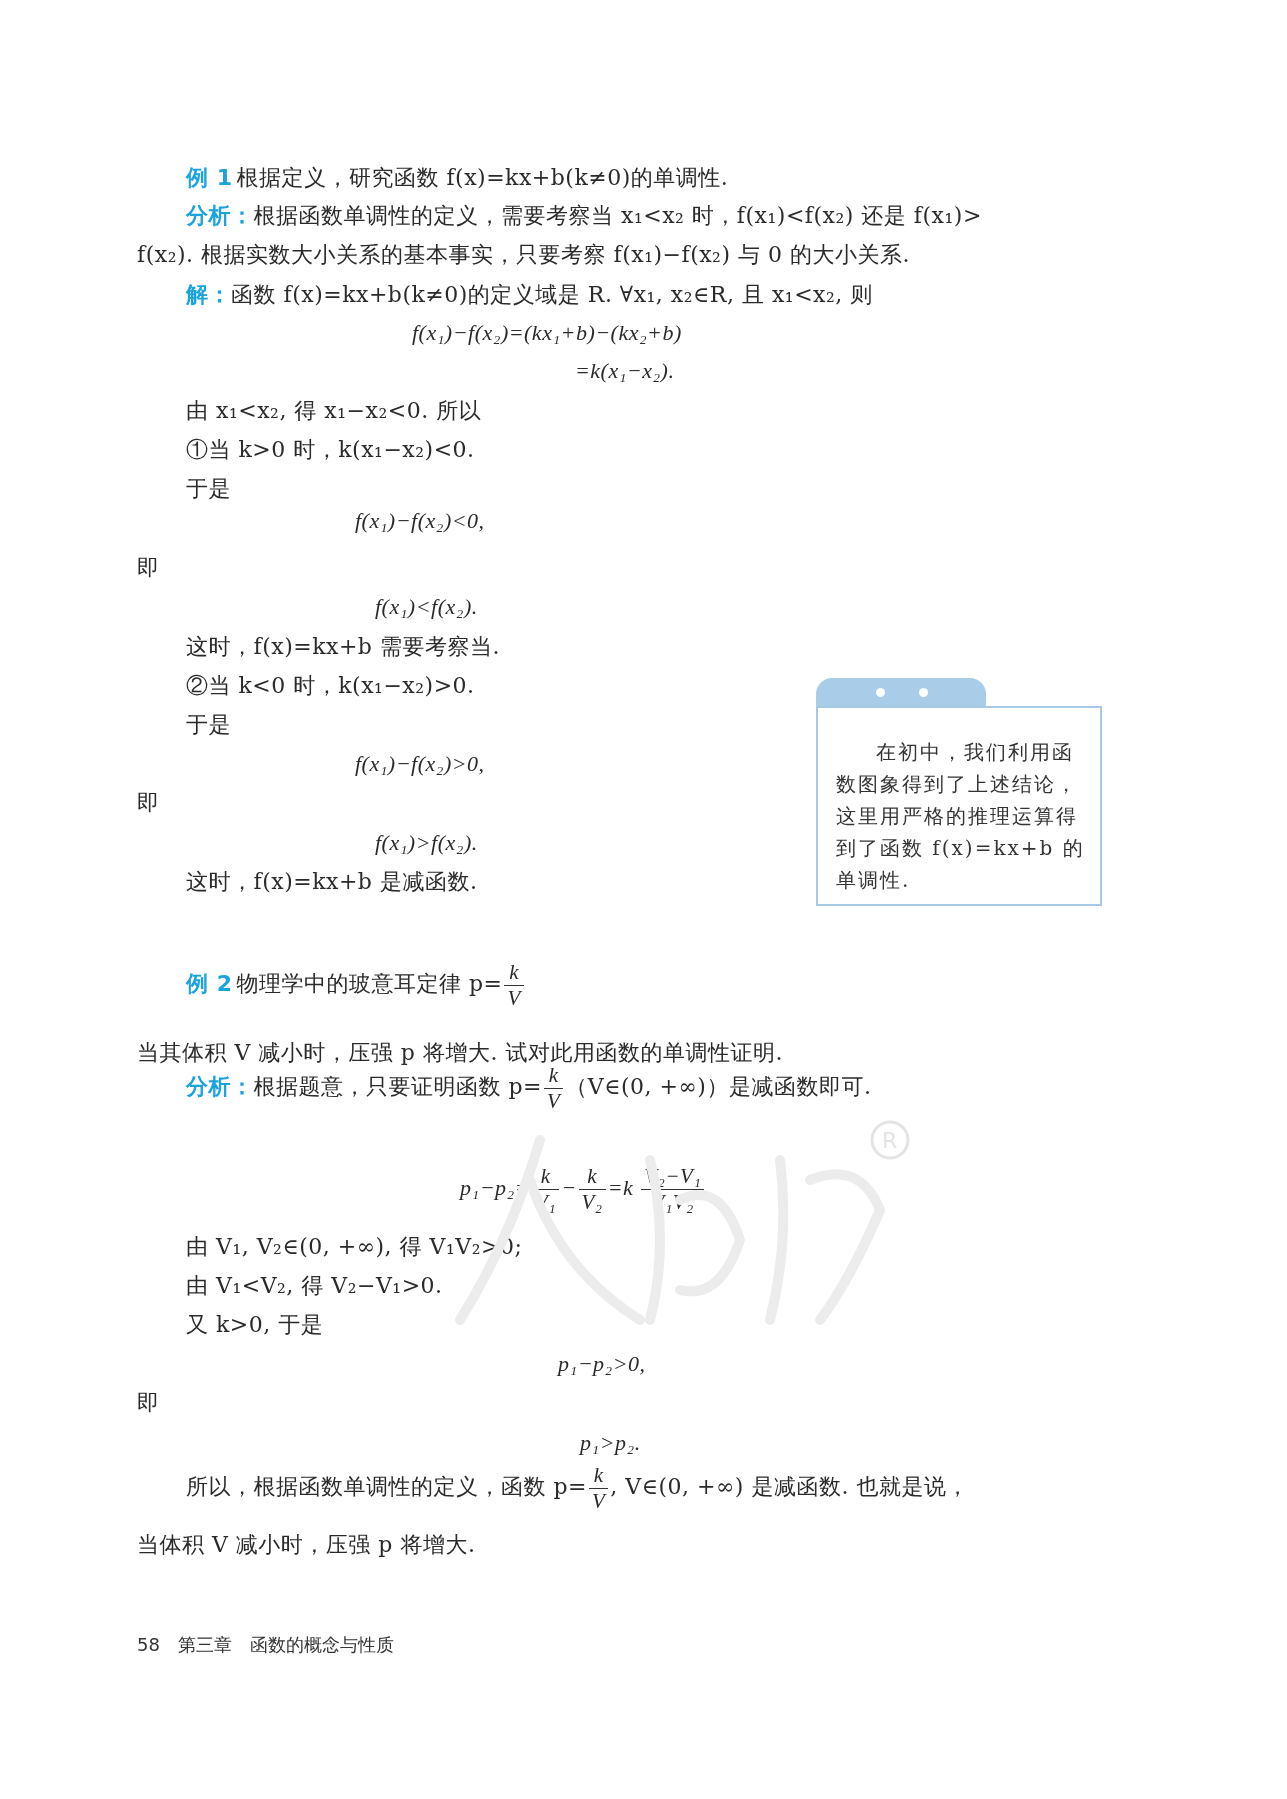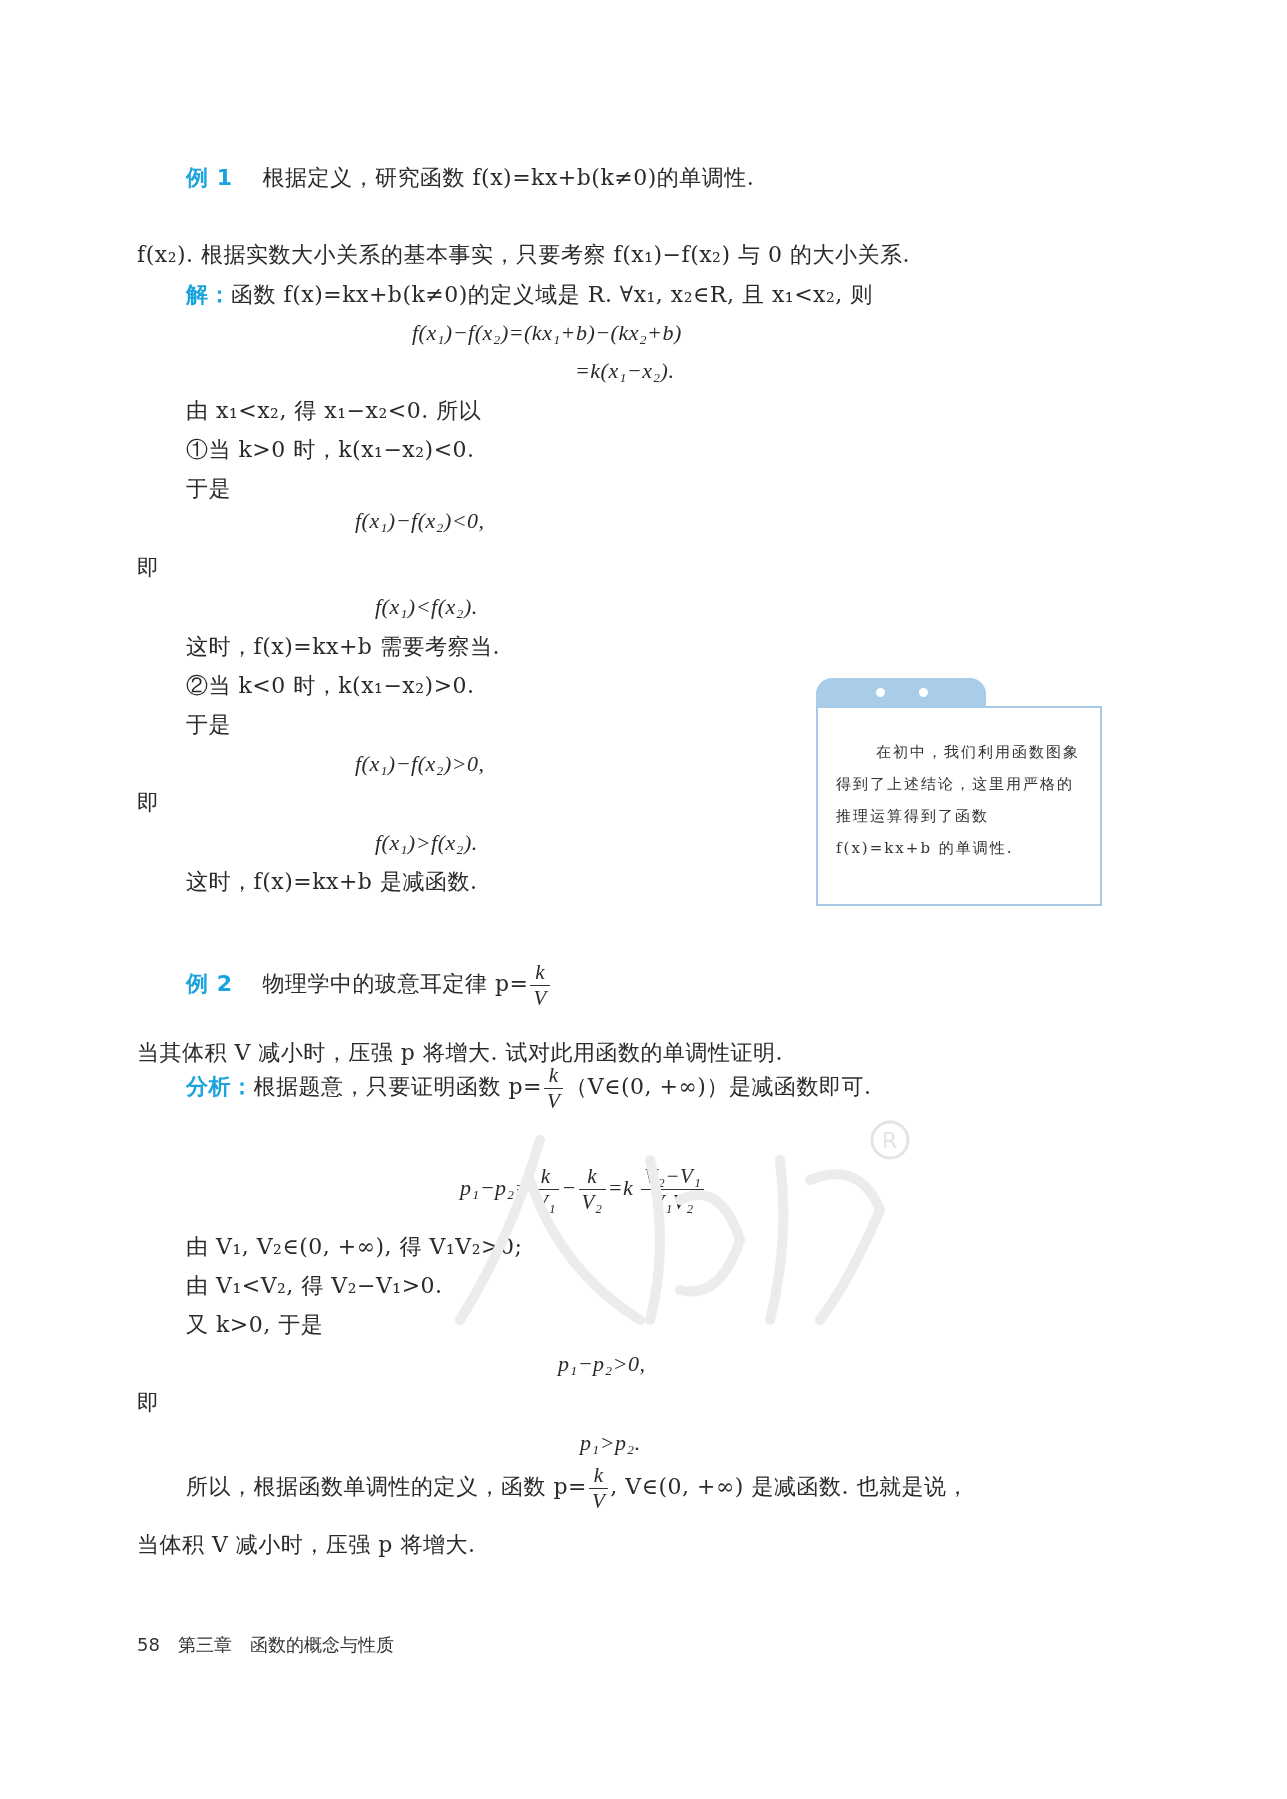--- a/index.html
+++ b/index.html
@@ -6,21 +6,21 @@
   body {
     width: 1287px; height: 1799px; position: relative; overflow: hidden;
     font-family: "DejaVu Serif", "Liberation Serif", serif;
     color: #2a2a2a;
   }
   .page { position: absolute; left: 0; top: 0; width: 1287px; height: 1799px; }
   .line {
     position: absolute; font-size: 22px; line-height: 30px; white-space: nowrap;
     letter-spacing: 0.5px;
   }
-  .lbl { color: #1aa3dc; font-family: "DejaVu Sans", "Liberation Sans", sans-serif; font-weight: bold; margin-right: 30px; }
+  .lbl { color: #1aa3dc; font-family: "DejaVu Sans", "Liberation Sans", sans-serif; font-weight: bold; margin-right: 4px; }
   .lbl2 { color: #1aa3dc; font-family: "DejaVu Sans", "Liberation Sans", sans-serif; font-weight: bold; }
   .math { font-family: "Liberation Serif", "DejaVu Serif", serif; font-style: italic; }
   .frac {
     display: inline-block; vertical-align: middle; text-align: center;
     font-family: "Liberation Serif", serif; font-style: italic; line-height: 1;
     margin: 0 2px;
   }
   .frac .num { display: block; border-bottom: 1.5px solid #333; padding: 0 3px 2px; font-size: 21px; }
   .frac .den { display: block; padding: 2px 3px 0; font-size: 21px; }
 
@@ -29,40 +29,43 @@
     position: absolute; left: 816px; top: 706px; width: 286px; height: 200px;
     border: 2px solid #a7c9e6; background: #fff; box-sizing: border-box;
   }
   .note-tab {
     position: absolute; left: 816px; top: 678px; width: 170px; height: 30px;
     background: #a9cde9; border-radius: 16px 16px 0 0;
   }
   .dot { position: absolute; top: 10px; width: 9px; height: 9px; border-radius: 50%; background: #ffffff; }
   .note-text {
     position: absolute; left: 18px; top: 28px; width: 252px;
-    font-family: "DejaVu Serif", serif; font-size: 15px; line-height: 32px; letter-spacing: 2px;
+    font-family: "DejaVu Serif", serif; font-size: 20px; line-height: 32px; letter-spacing: 2px;
     color: #333; white-space: normal;
   }
   .watermark {
     position: absolute; left: 420px; top: 1120px; width: 520px; height: 220px;
     pointer-events: none;
   }
   .footer {
     position: absolute; left: 137px; top: 1633px;
     font-family: "DejaVu Sans", "Liberation Sans", sans-serif; font-size: 18px; color: #333;
   }
   .footer span { margin-right: 18px; }
 </style>
 </head>
 <body>
 
 <div class="page">
 
   <div class="line" style="left:186px; top:163px;">
     <span class="lbl">例 1</span><span>根据定义，研究函数 f(x)=kx+b(k≠0)的单调性.</span>
+  </div>
+  <div class="line" style="left:186px; top:201px;">
+    <span class="lbl2">分析：</span><span>根据函数单调性的定义，需要考察当 x₁&lt;x₂ 时，f(x₁)&lt;f(x₂) 还是 f(x₁)&gt;</span>
   </div>
   <div class="line" style="left:137px; top:240px;">f(x₂). 根据实数大小关系的基本事实，只要考察 f(x₁)−f(x₂) 与 0 的大小关系.</div>
 
   <div class="line" style="left:186px; top:280px;">
     <span class="lbl2">解：</span><span>函数 f(x)=kx+b(k≠0)的定义域是 R. ∀x₁, x₂∈R, 且 x₁&lt;x₂, 则</span>
   </div>
   <div class="line math" style="left:412px; top:318px;">f(x₁)−f(x₂)=(kx₁+b)−(kx₂+b)</div>
   <div class="line math" style="left:575px; top:356px;">=k(x₁−x₂).</div>
 
   <div class="line" style="left:186px; top:396px;">由 x₁&lt;x₂, 得 x₁−x₂&lt;0. 所以</div>

